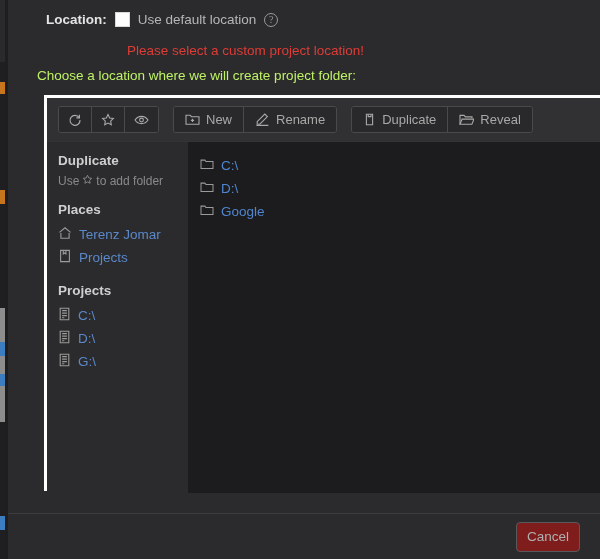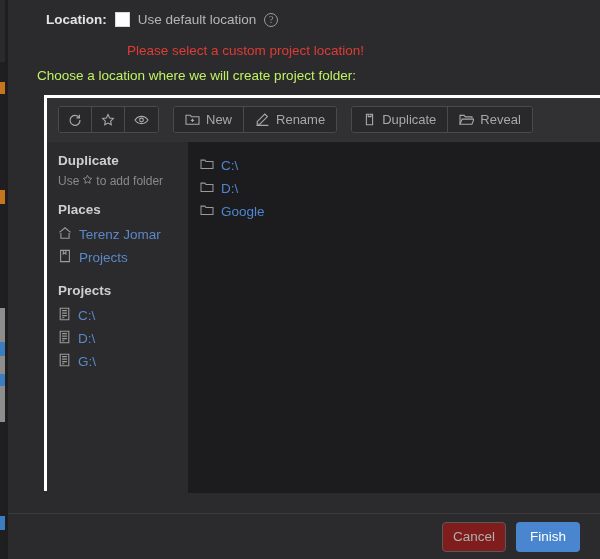--- a/index.html
+++ b/index.html
@@ -425,15 +425,14 @@
           </span>
           <span>Google</span>
         </div>
       </div>
     </div>
   </div>
 
   <div id="footer-divider"></div>
   <div id="footer">
     <button id="cancel-button">Cancel</button>
-    <button id="finish-button">Finish</button>
   </div>
 </div>
 
 </body></html>

